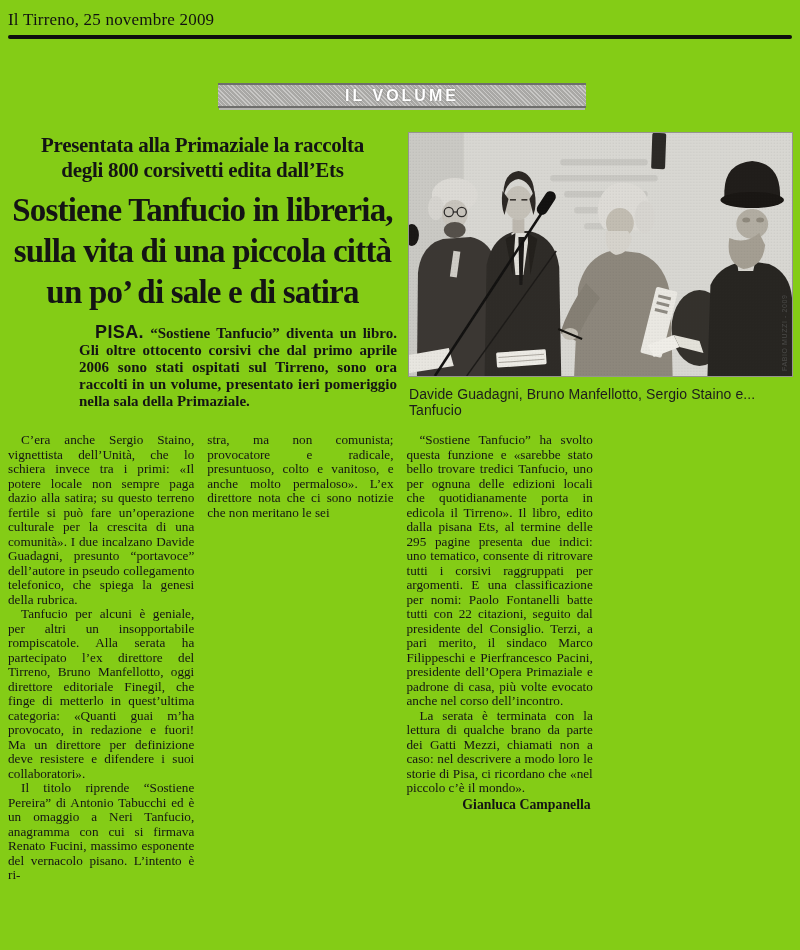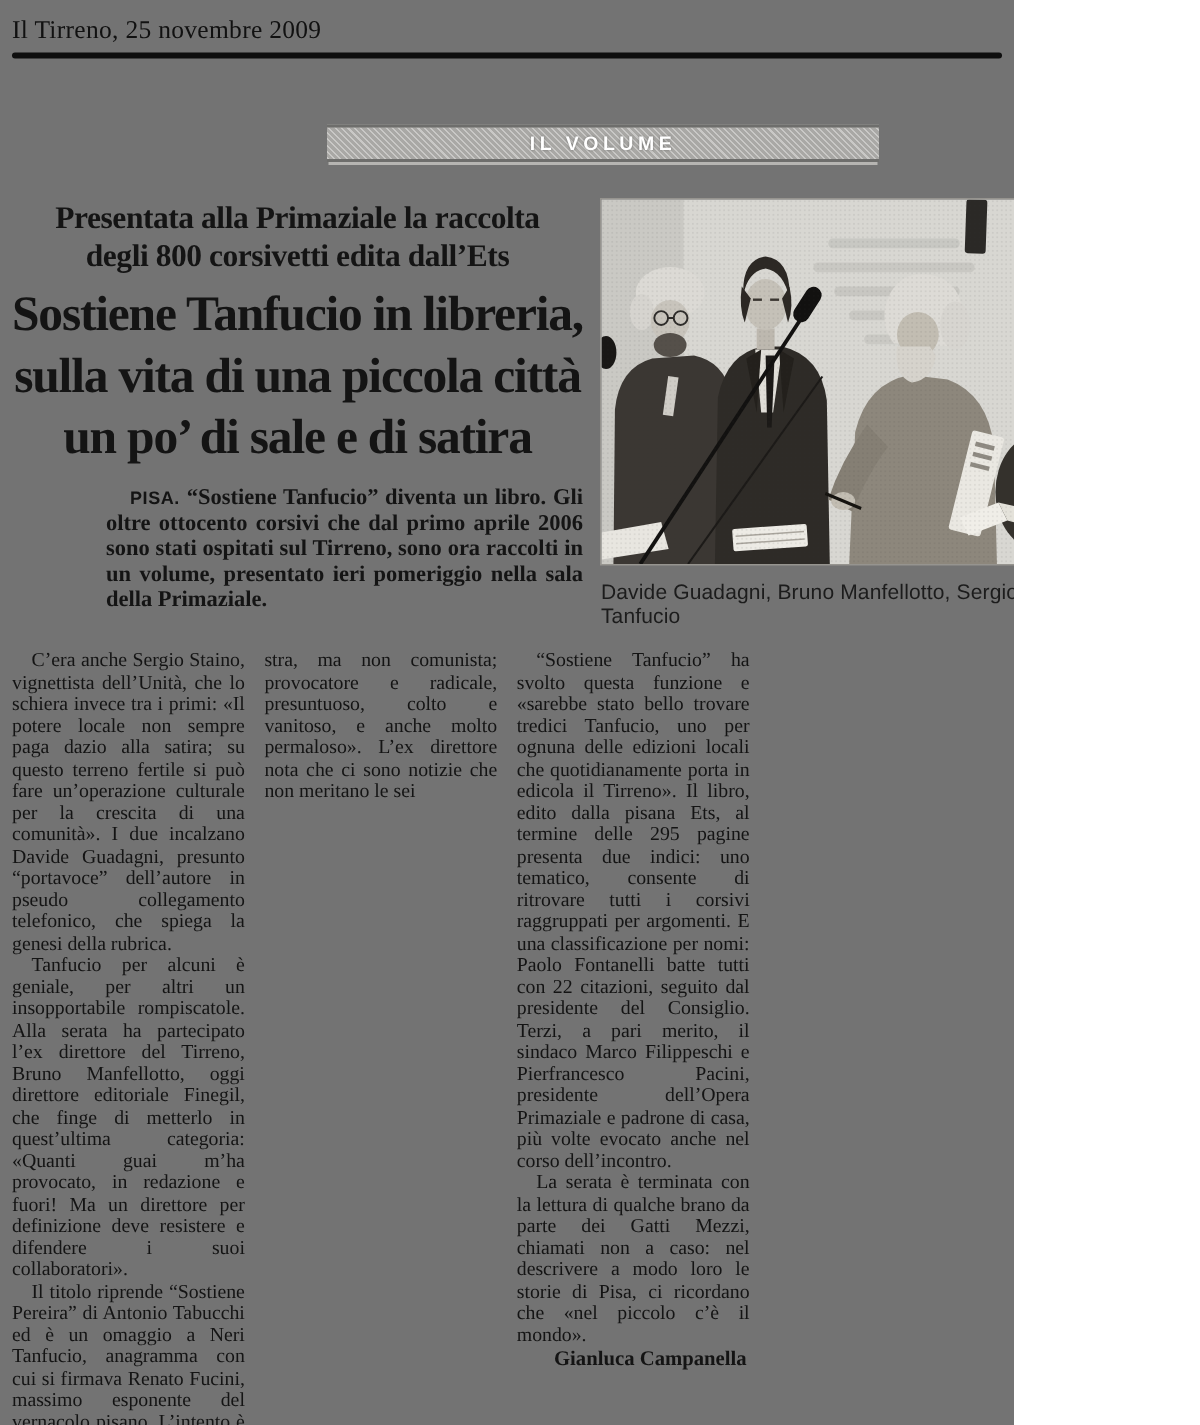--- a/index.html
+++ b/index.html
@@ -1,51 +1,51 @@
 <!DOCTYPE html>
 <html lang="it"><head>
 <meta charset="utf-8">
 <style>
   * { margin:0; padding:0; box-sizing:border-box; }
   html,body { width:800px; background:#ffffff; }
   .page {
-    width:676px; height:950px; overflow:hidden; position:relative;
-    background:#737373; color:#141414;
+    width:800px; height:950px; overflow:hidden; position:relative;
+    background:#84cc16; color:#141414;
     font-family:"Liberation Serif", serif;
     padding:10px 8px 16px 8px;
   }
   .masthead { font-size:17px; letter-spacing:.2px; color:#111; }
   .top-rule { height:4px; background:#0e0e0e; margin-top:5px; border-radius:2px; }
 
   .section-bar {
     margin:44px 0 0 210px; width:368px; height:25px;
     background-color:#b4b3b0;
     background-image:repeating-linear-gradient(45deg, rgba(255,255,255,.28) 0 1px, rgba(40,40,40,.08) 1px 3px);
     border-top:2px solid #6e6e6c; border-bottom:2px solid #6e6e6c;
     box-shadow:0 3px 0 -1px #b6b5b2;
     display:flex; align-items:center; justify-content:center;
   }
   .section-label {
     font-family:"Liberation Sans", sans-serif; font-weight:bold;
-    font-size:13px; letter-spacing:3px; color:#ffffff;
+    font-size:16px; letter-spacing:3px; color:#ffffff;
     text-shadow:0 0 2px rgba(80,80,78,.65);
   }
 
   .top-row { display:flex; gap:12px; margin-top:25px; }
   .left-block { width:397px; }
   .kicker { text-align:center; font-weight:bold; font-size:21px; line-height:25px; letter-spacing:-.3px; }
   .kicker div { white-space:nowrap; }
   .headline { margin-top:7px; text-align:center; font-weight:bold; font-size:33px; line-height:41px; letter-spacing:-.8px; }
   .headline div { white-space:nowrap; }
   .lead {
     margin:11px 0 0 auto; width:318px;
     font-weight:bold; font-size:15px; line-height:17px;
     text-align:justify; text-indent:16px;
   }
-  .lead-loc { font-family:"Liberation Sans", sans-serif; font-size:12px; letter-spacing:.4px; }
+  .lead-loc { font-family:"Liberation Sans", sans-serif; font-size:18px; letter-spacing:.4px; }
 
   .right-block { width:383px; }
   .photo-frame { width:383px; height:243px; outline:1px solid #96948f; background:#d8d7d2; }
   .photo-frame svg { display:block; width:100%; height:100%; }
   .caption {
     margin-top:10px; font-family:"Liberation Sans", sans-serif;
     font-size:14px; letter-spacing:.1px; color:#1c1c1c;
   }
 
   .body-grid {

